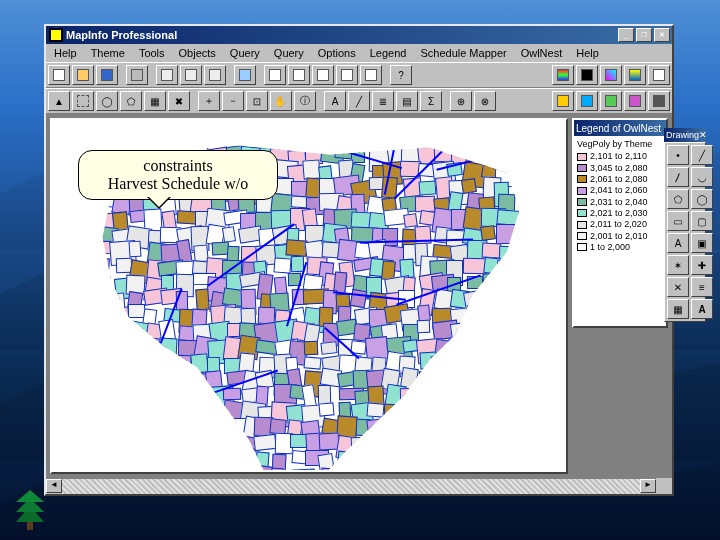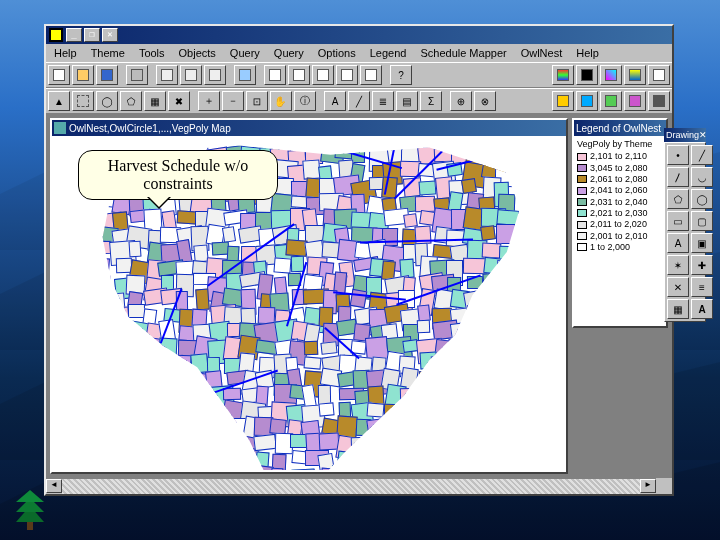--- a/index.html
+++ b/index.html
@@ -103,20 +103,21 @@
 <body>
 
 <div class="ridge r1"></div>
 <div class="ridge r2"></div>
 <div class="ridge r3"></div>
 <div class="ridge r4"></div>
 
 <div class="app">
   <div class="titlebar">
     <div class="appicon"></div>
+    <div class="title">MapInfo Professional</div>
     <div class="wincontrols">
       <div class="winbtn">_</div>
       <div class="winbtn">❐</div>
       <div class="winbtn">✕</div>
     </div>
   </div>
 
   <div class="menubar">
     <span>Help</span>
     <span>Theme</span>
@@ -233,24 +234,20 @@
         <div class="ico" style="background:#c5c"></div>
       </div>
     <div class="tbtn">
         <div class="ico" style="background:#555"></div>
       </div>
   </div>
 
   <div class="client">
 
     <div class="mapwindow">
-      <div class="mwTitle">
-        <div class="micon"></div>
-        <span>OwlNest,OwlCircle1,...,VegPoly Map</span>
-      </div>
       <div class="mapcanvas">
         <div class="basin" id="basin">
             <div class="cell" style="left: 5.75394px; top: 4.61908px; width: 24.4024px; height: 23.4468px; background: rgb(143, 227, 208); transform: rotate(4.42078deg);"></div>
             <div class="cell" style="left: 20.218px; top: 4.68498px; width: 20.3432px; height: 12.7549px; background: rgb(230, 230, 230); transform: rotate(-3.56944deg);"></div>
             <div class="cell" style="left: 37.9598px; top: 5.36199px; width: 22.3766px; height: 25.2666px; background: rgb(182, 140, 207); transform: rotate(-7.30041deg);"></div>
             <div class="cell" style="left: 48.9794px; top: 2.6501px; width: 21.1692px; height: 23.6488px; background: rgb(184, 138, 42); transform: rotate(-0.105453deg);"></div>
             <div class="cell" style="left: 67.2768px; top: 4.54933px; width: 21.3878px; height: 12.568px; background: rgb(202, 160, 229); transform: rotate(4.6821deg);"></div>
             <div class="cell" style="left: 82.8519px; top: 1.05967px; width: 13.6989px; height: 24.6909px; background: rgb(242, 242, 242); transform: rotate(-6.27109deg);"></div>
             <div class="cell" style="left: 97.7049px; top: 0.181121px; width: 16.7694px; height: 22.6841px; background: rgb(255, 255, 255); transform: rotate(-6.29835deg);"></div>
             <div class="cell" style="left: 113.836px; top: 3.91368px; width: 21.2657px; height: 25.2144px; background: rgb(246, 197, 216); transform: rotate(-8.73302deg);"></div>
@@ -806,22 +803,22 @@
             <div class="stream" style="left: 168.536px; top: 148.968px; width: 67.4556px; height: 2px; transform: rotate(-73.1399deg);"></div>
             <div class="stream" style="left: 378.803px; top: 162.834px; width: 68.485px; height: 2px; transform: rotate(-13.203deg);"></div>
             <div class="stream" style="left: 109.153px; top: 313.654px; width: 40.255px; height: 2px; transform: rotate(-78.369deg);"></div>
             <div class="stream" style="left: 47.9797px; top: 170.812px; width: 58.3214px; height: 2px; transform: rotate(-69.1317deg);"></div>
             <div class="stream" style="left: 379.975px; top: 180.727px; width: 74.9062px; height: 2px; transform: rotate(-76.3553deg);"></div>
             <div class="stream" style="left: 68.3494px; top: 244.634px; width: 118.899px; height: 2px; transform: rotate(-19.0521deg);"></div>
             <div class="stream" style="left: 103.719px; top: 109.693px; width: 105.854px; height: 2px; transform: rotate(-35.4938deg);"></div>
           </div>
 
         <div class="callout">
+          <div>constraints</div>
           <div>Harvest Schedule w/o</div>
-          <div>constraints</div>
         </div>
       </div>
     </div>
 
     <div class="legendwindow">
       <div class="mwTitle">
         <div class="micon" style="background:linear-gradient(#f33,#3f3,#33f)"></div>
         <span>Legend of OwlNest</span>
       </div>
       <div class="legendBody">

